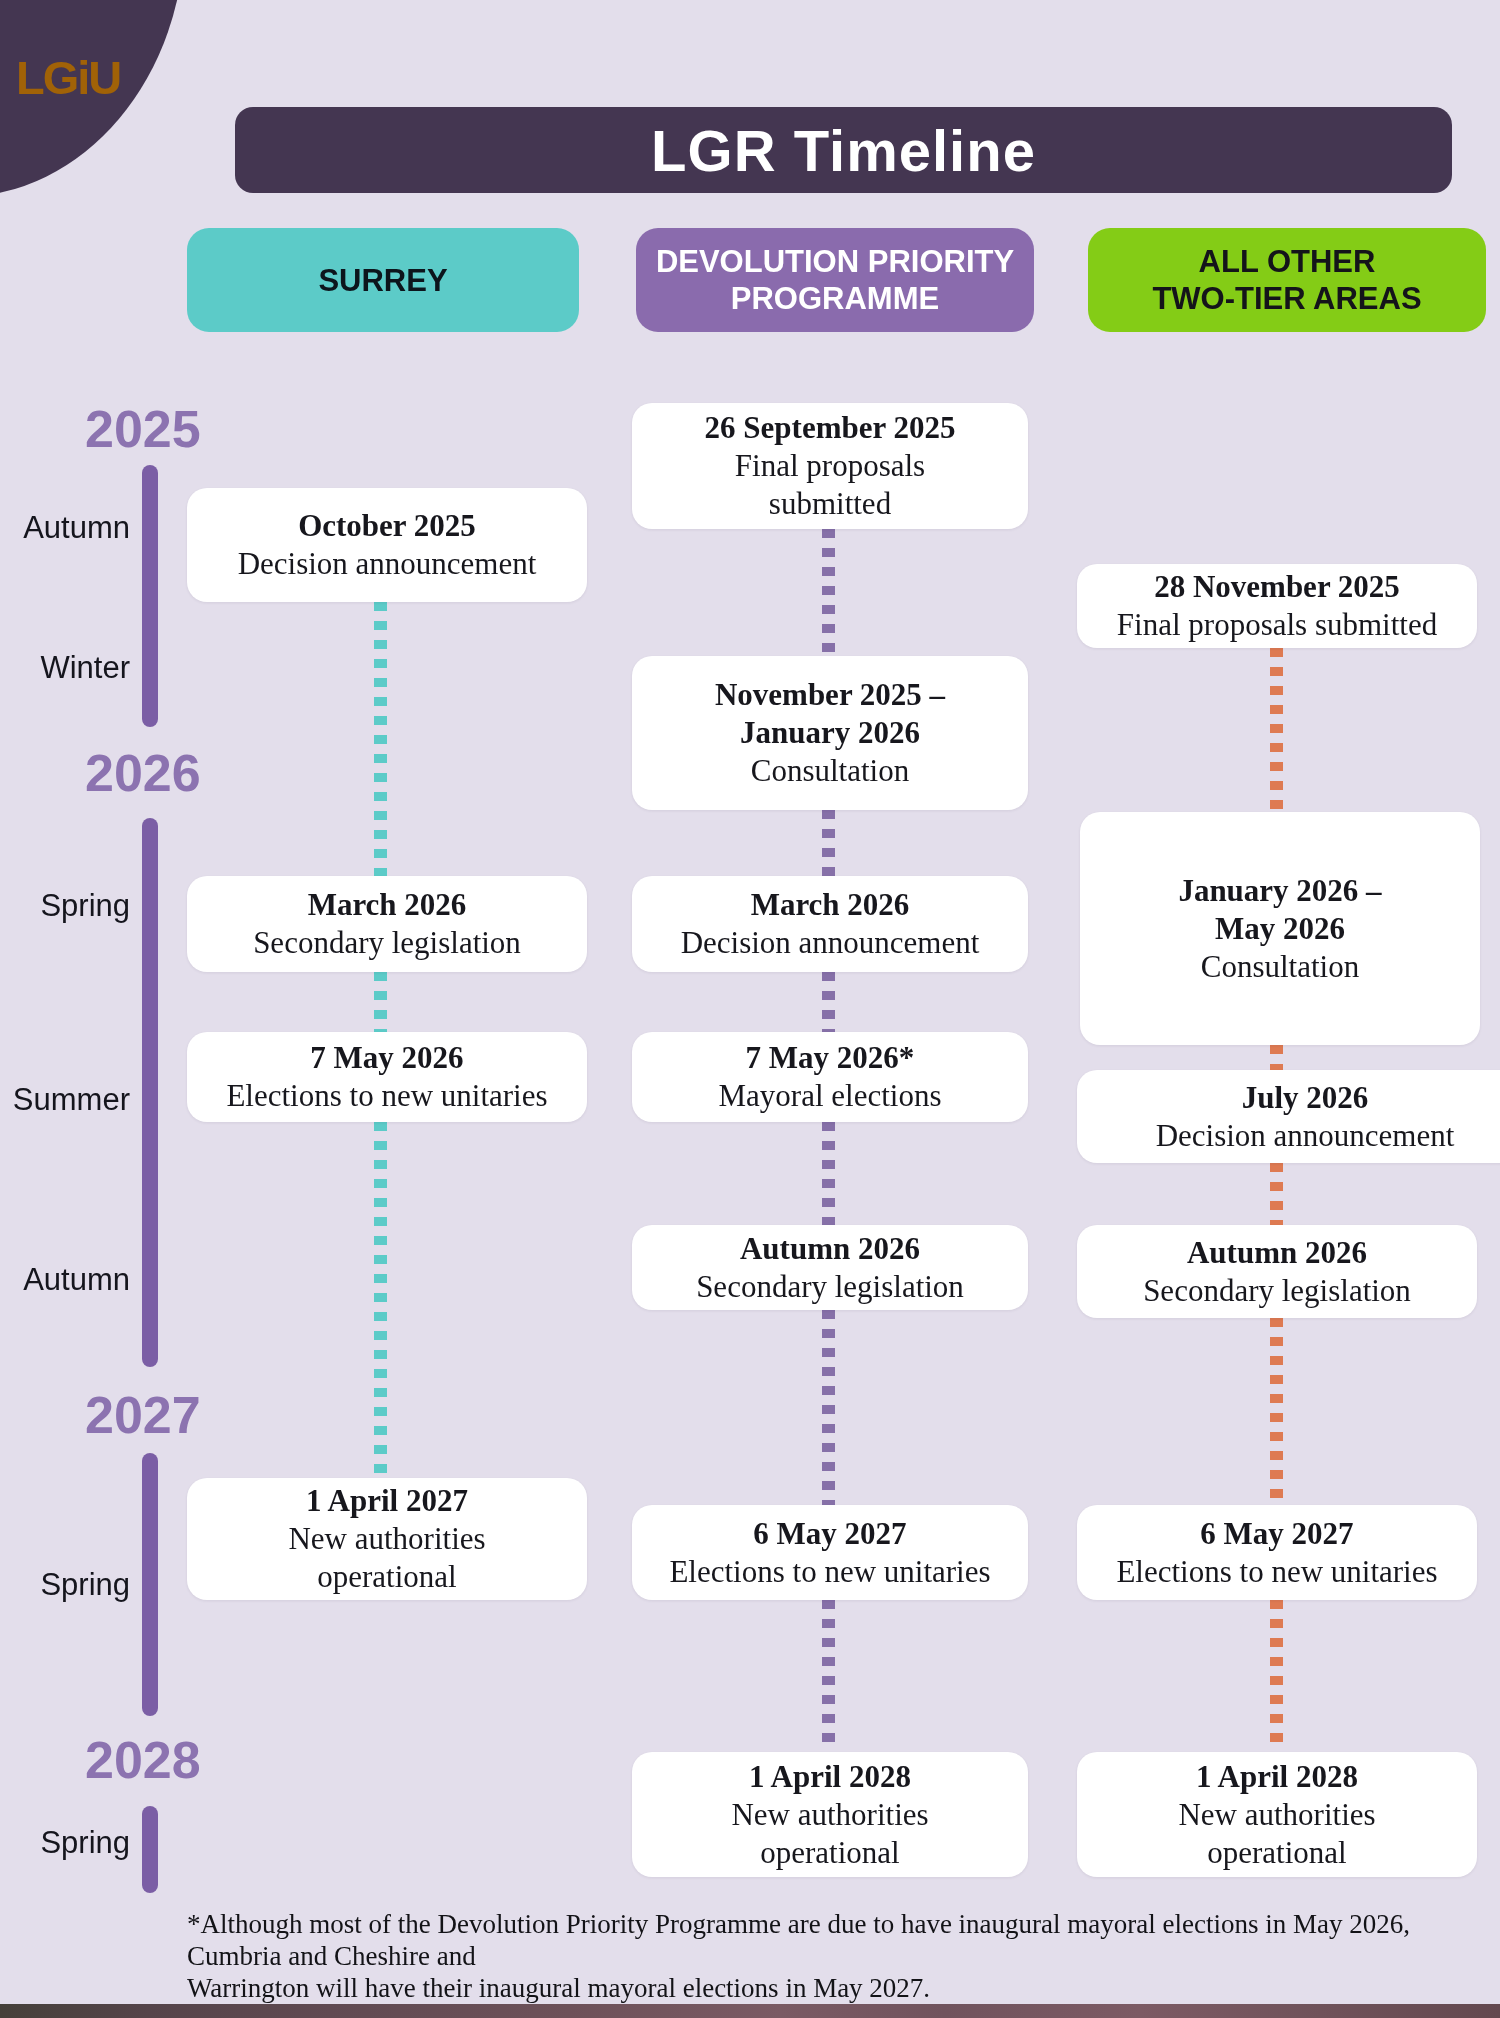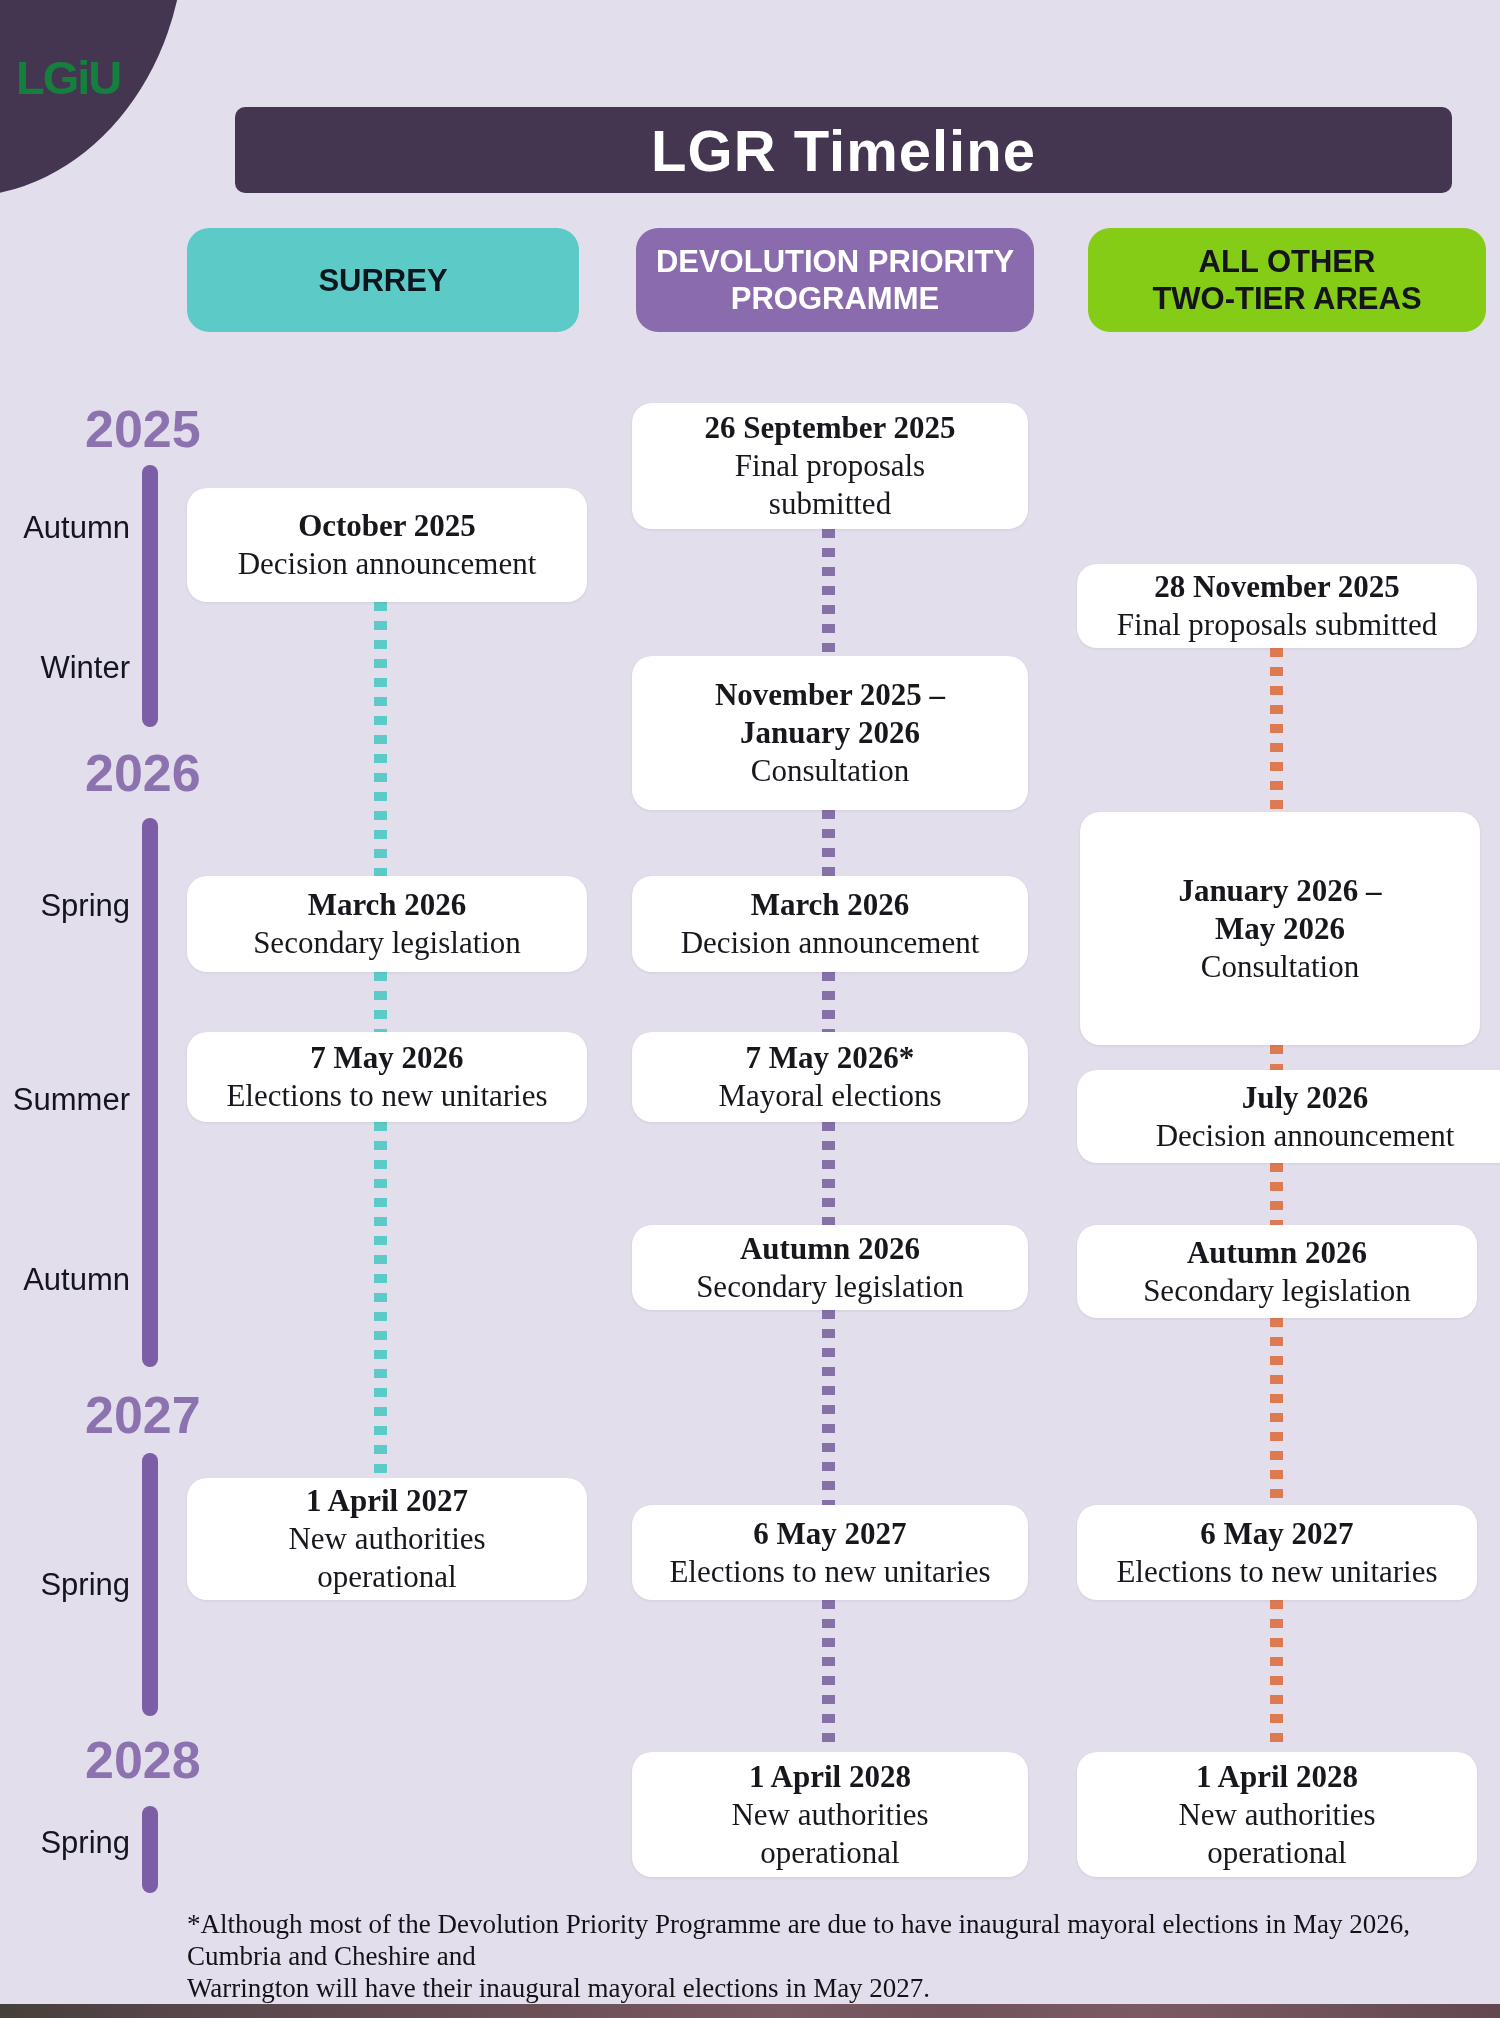--- a/index.html
+++ b/index.html
@@ -4,25 +4,25 @@
 <style>
   html,body{margin:0;padding:0;background:#cfc9da;}
   #canvas{
     position:relative;width:1500px;height:2018px;overflow:hidden;
     background:#E3DEEB;
     font-family:"Liberation Sans", sans-serif;
   }
   
   .blob{position:absolute;left:-265px;top:-337px;width:450px;height:534px;
     background:#443651;border-radius:50%;}
-  .logo{position:absolute;left:16px;top:50px;color:#15803d;
+  .logo{position:absolute;left:16px;top:50px;color:#a16207;
     font-size:47px;font-weight:bold;letter-spacing:-2px;}
   
   .titlebar{position:absolute;left:235px;top:107px;width:1217px;height:86px;
-    background:#443651;border-radius:10px;display:flex;align-items:center;justify-content:center;}
+    background:#443651;border-radius:18px;display:flex;align-items:center;justify-content:center;}
   .titlebar span{color:#ffffff;font-size:58px;font-weight:600;letter-spacing:1px;}
   
   .hdr{position:absolute;top:228px;height:104px;border-radius:22px;
     display:flex;align-items:center;justify-content:center;text-align:center;
     font-size:31px;font-weight:bold;line-height:37px;white-space:pre-line;}
   .hdr.surrey{left:187px;width:392px;background:#5CCBC8;color:#0c151c;}
   .hdr.dpp{left:636px;width:398px;background:#8A6BAD;color:#ffffff;}
   .hdr.other{left:1088px;width:398px;background:#84cc16;color:#14141a;}
   
   .year{position:absolute;left:85px;color:#8C73B0;font-size:52px;font-weight:bold;line-height:54px;}

